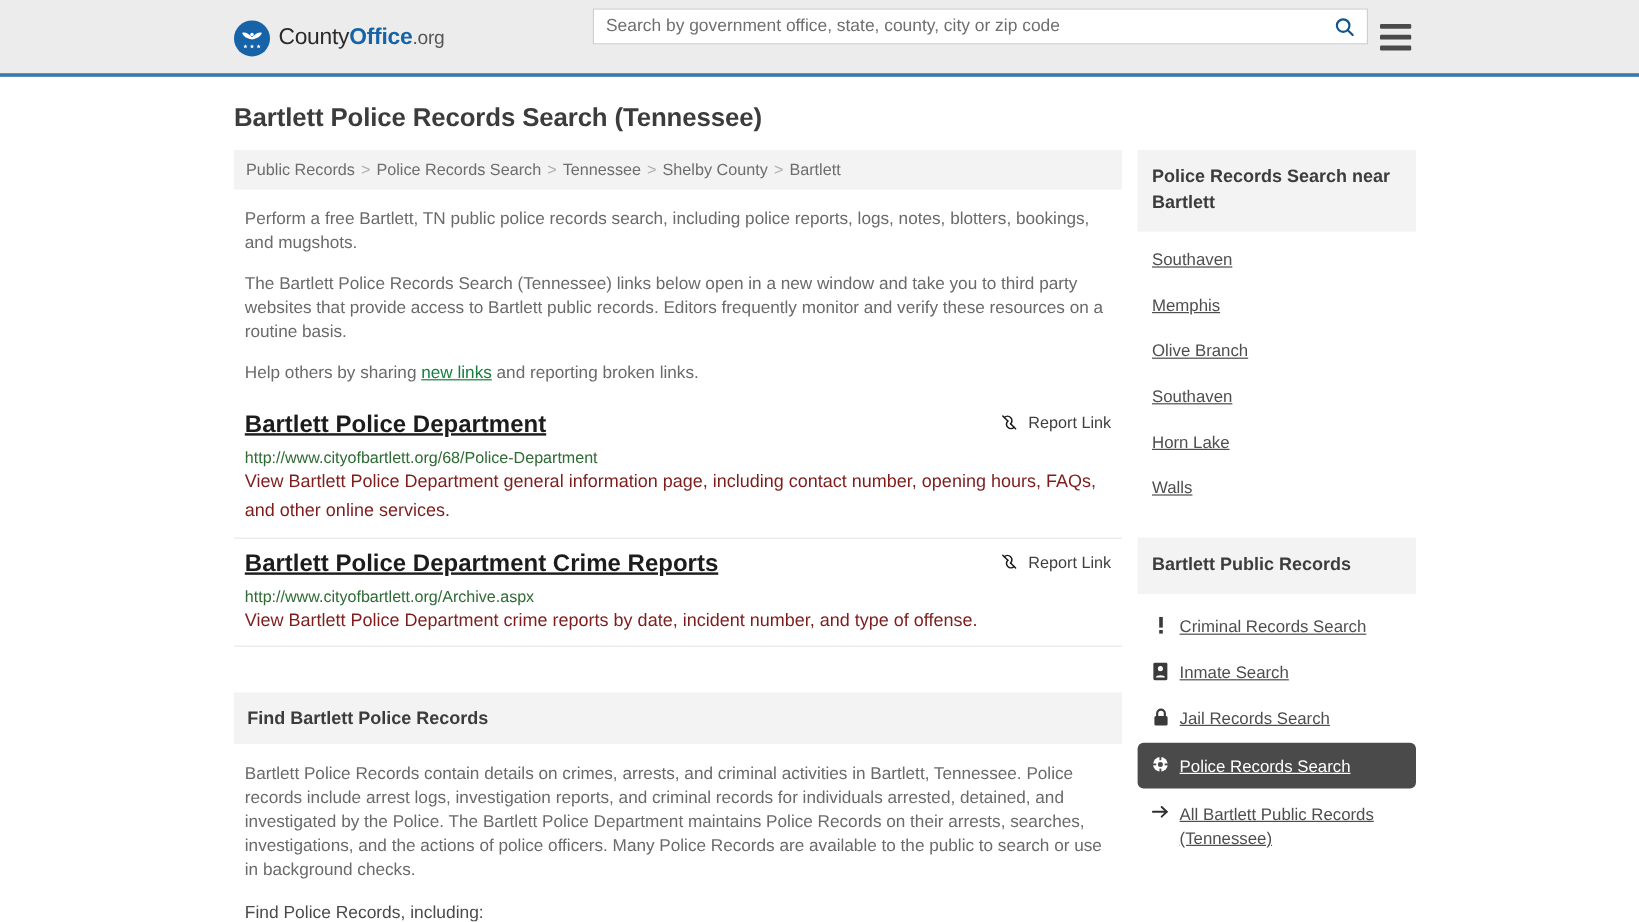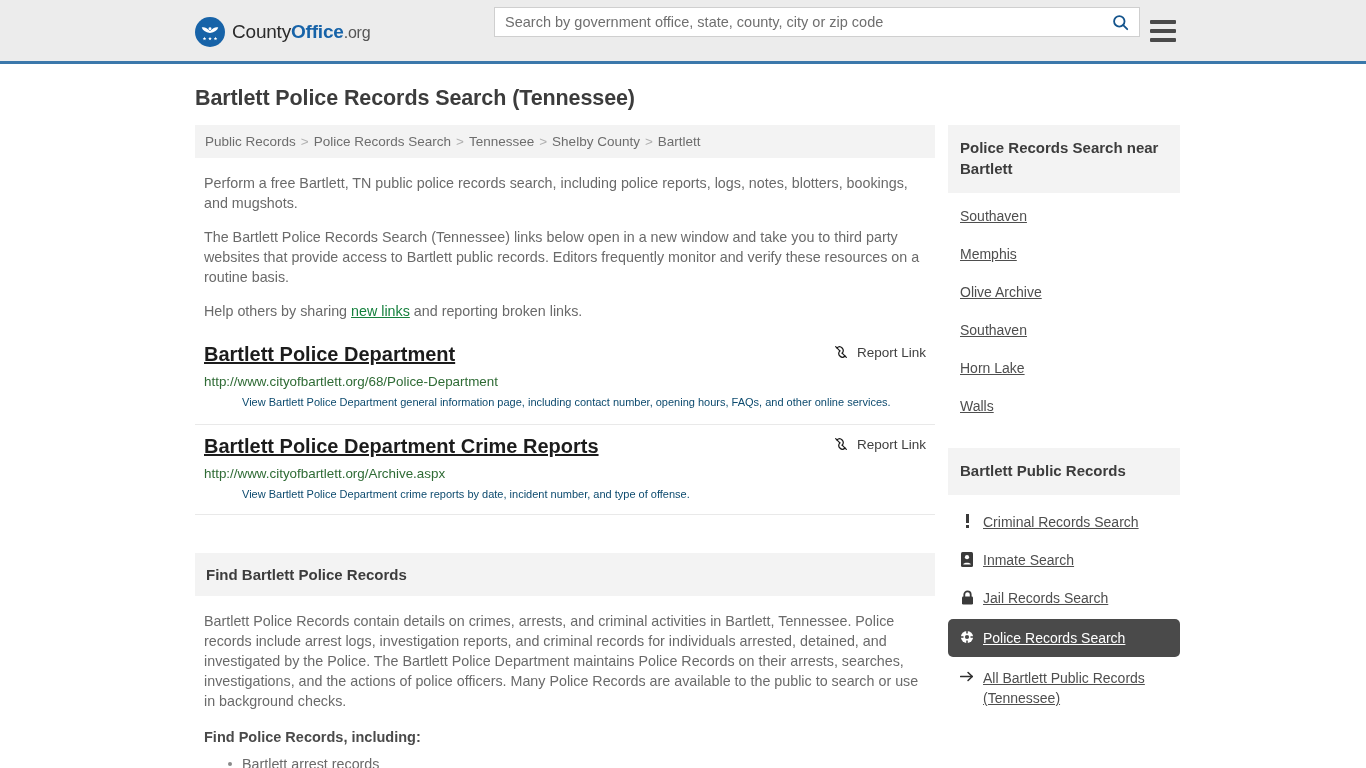--- a/index.html
+++ b/index.html
@@ -182,25 +182,24 @@
   }
   .result-url {
     display: block;
     font-size: 13.4px;
     color: #2f6b35;
     margin-top: 8px;
     text-decoration: none;
     word-break: break-all;
   }
   .result-desc {
-    font-size: 11px;
+    font-size: 15px;
     line-height: 24px;
-    color: #0c4a6e;
+    color: #7f1d1d;
     margin-top: 1px;
-    margin-left: 38px;
   }
   .result-desc.tight { line-height: 20px; margin-top: 3px; }
 
   
   .section-head {
     background: #f3f3f3;
     padding: 13px 11px;
     font-size: 15px;
     font-weight: bold;
     color: #3c3c3c;
@@ -208,21 +207,21 @@
   }
   .section-body { padding: 15px 9px 0 9px; }
   .section-body p {
     font-size: 14.3px;
     line-height: 20px;
     color: #6a6a6a;
     margin: 0 0 18px 0;
   }
   .sub-head {
     font-size: 14.5px;
-    font-weight: bold;
+    font-weight: normal;
     color: #4a4a4a;
     margin: 0 0 8px 0;
   }
   .bullets {
     margin: 0;
     padding-left: 38px;
     list-style: none;
   }
   .bullets li {
     font-size: 14.3px;
@@ -388,21 +387,21 @@
       <div class="side-panel-head">Police Records Search near Bartlett</div>
 
       <ul class="side-list">
         <li class="side-item plain">
           <a href="#">Southaven</a>
         </li>
         <li class="side-item plain">
           <a href="#">Memphis</a>
         </li>
         <li class="side-item plain">
-          <a href="#">Olive Archive</a>
+          <a href="#">Olive Branch</a>
         </li>
         <li class="side-item plain">
           <a href="#">Southaven</a>
         </li>
         <li class="side-item plain">
           <a href="#">Horn Lake</a>
         </li>
         <li class="side-item plain">
           <a href="#">Walls</a>
         </li>

